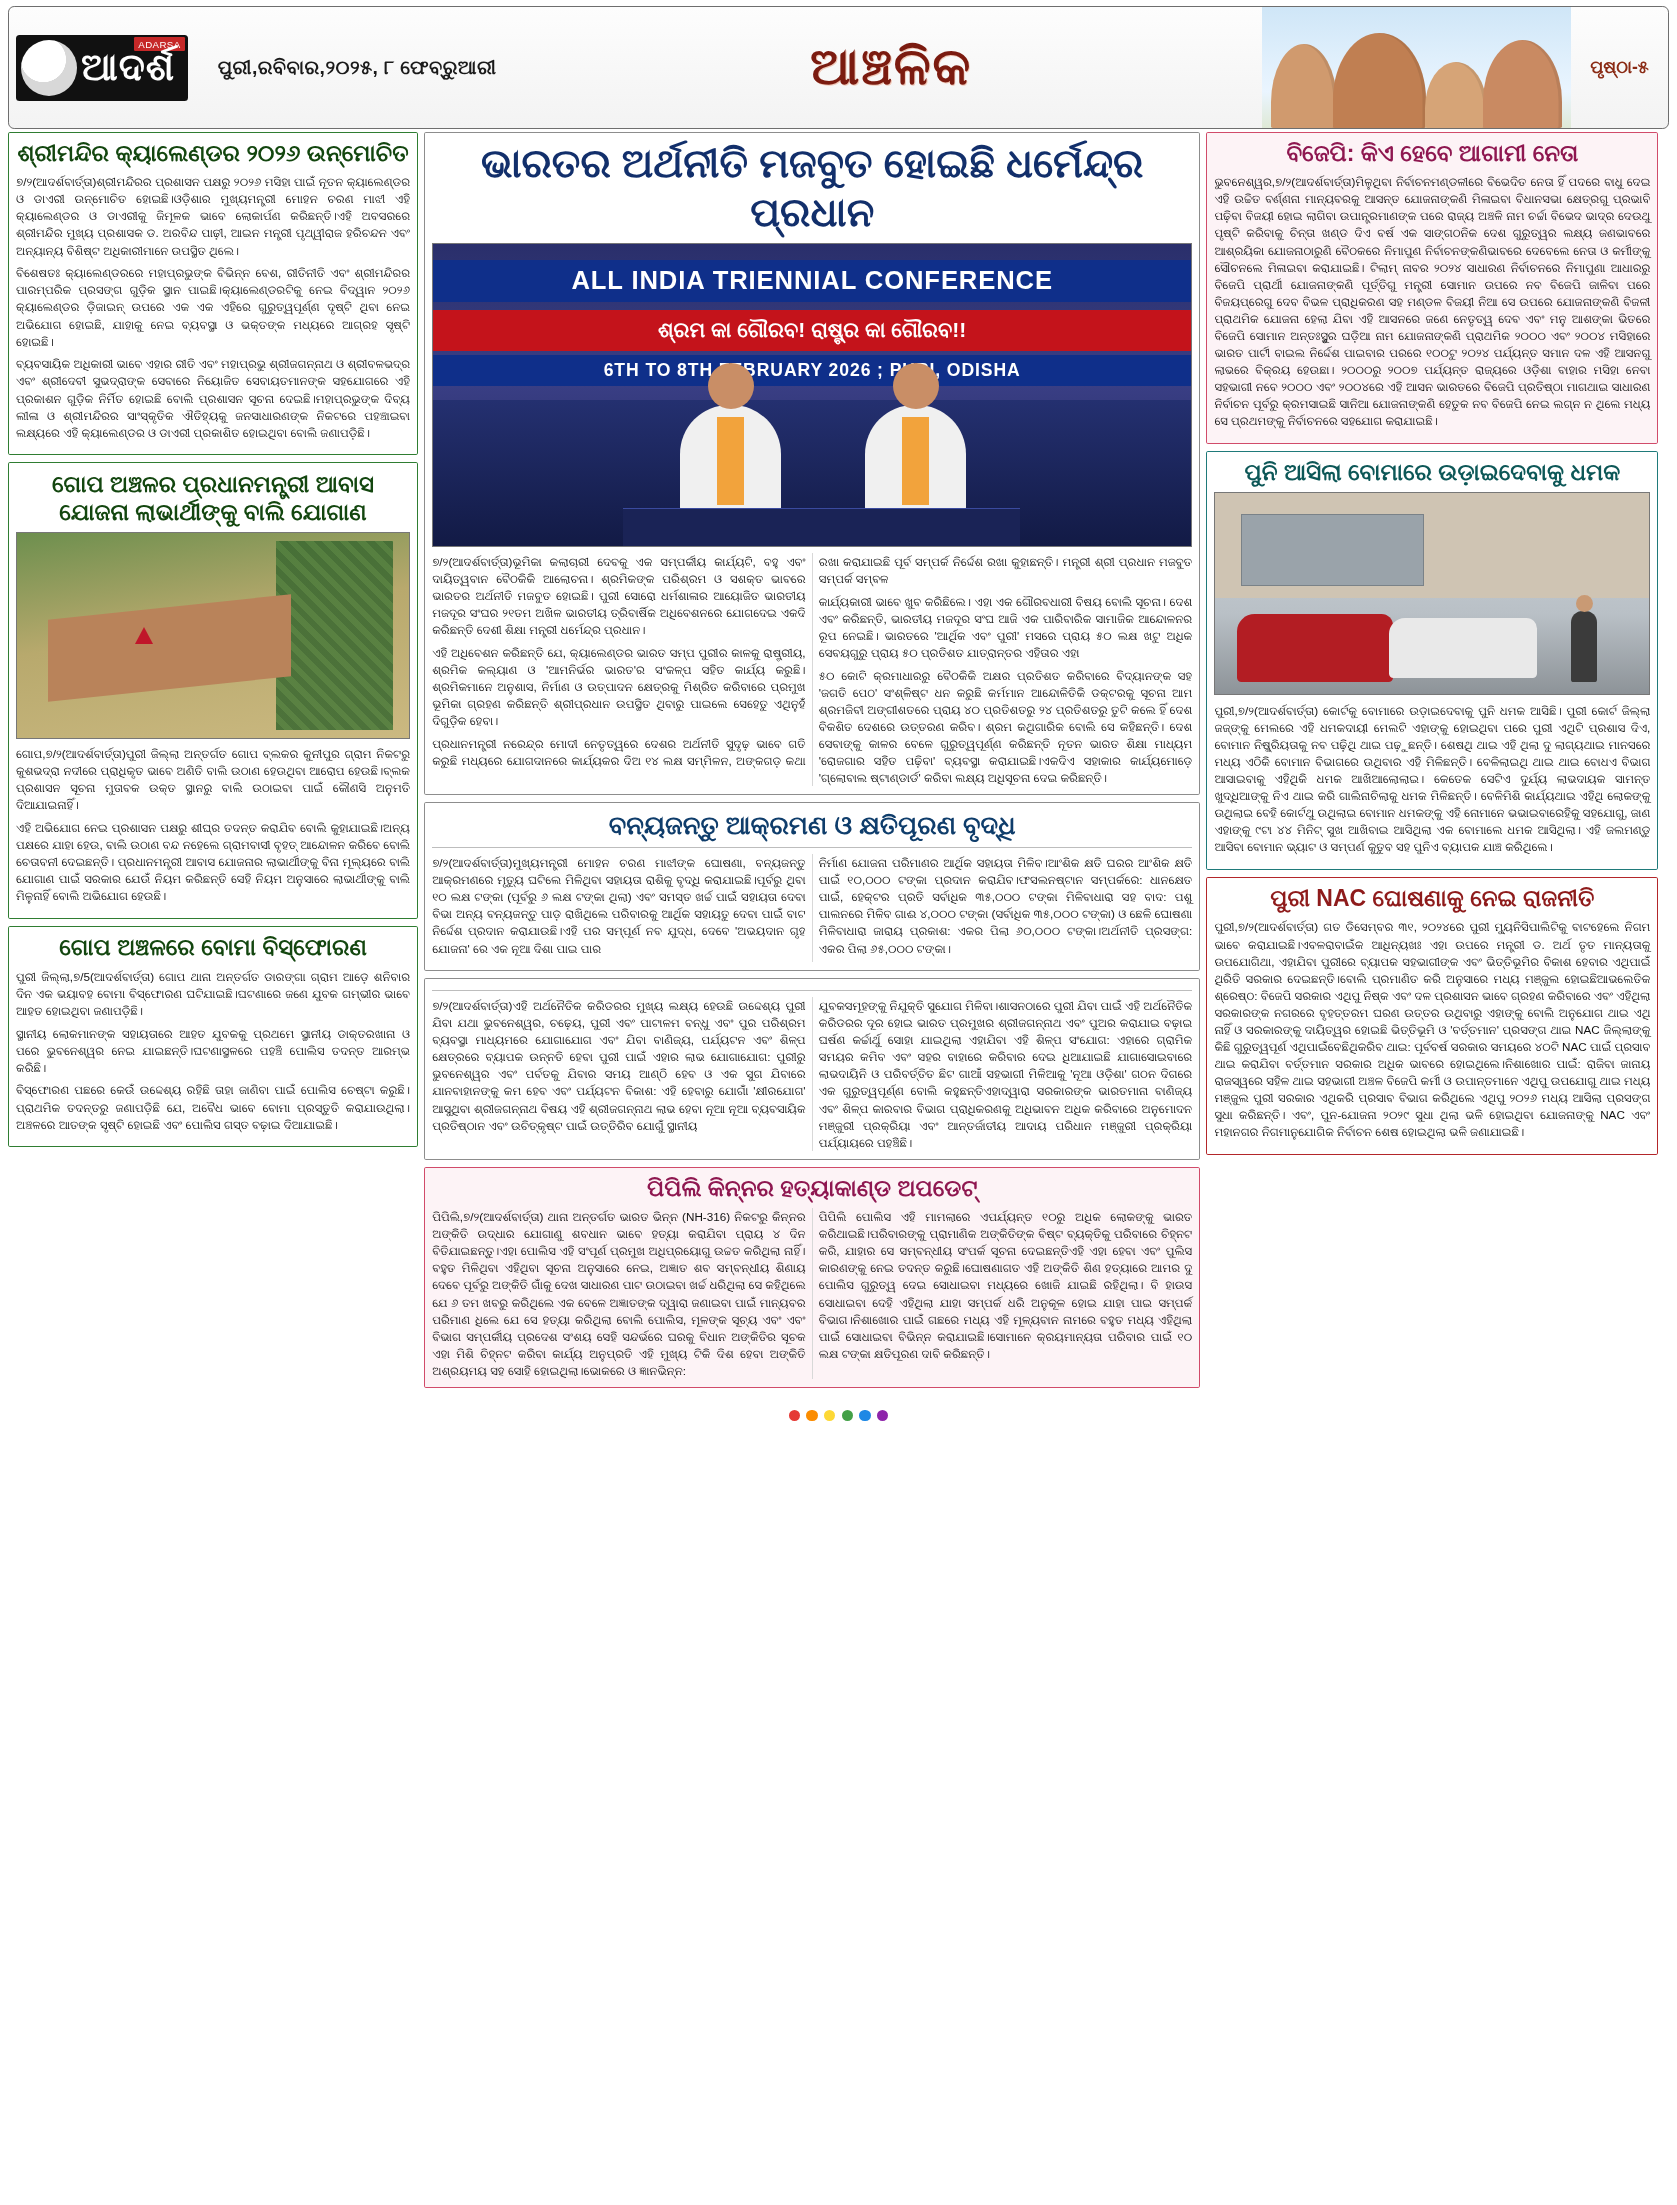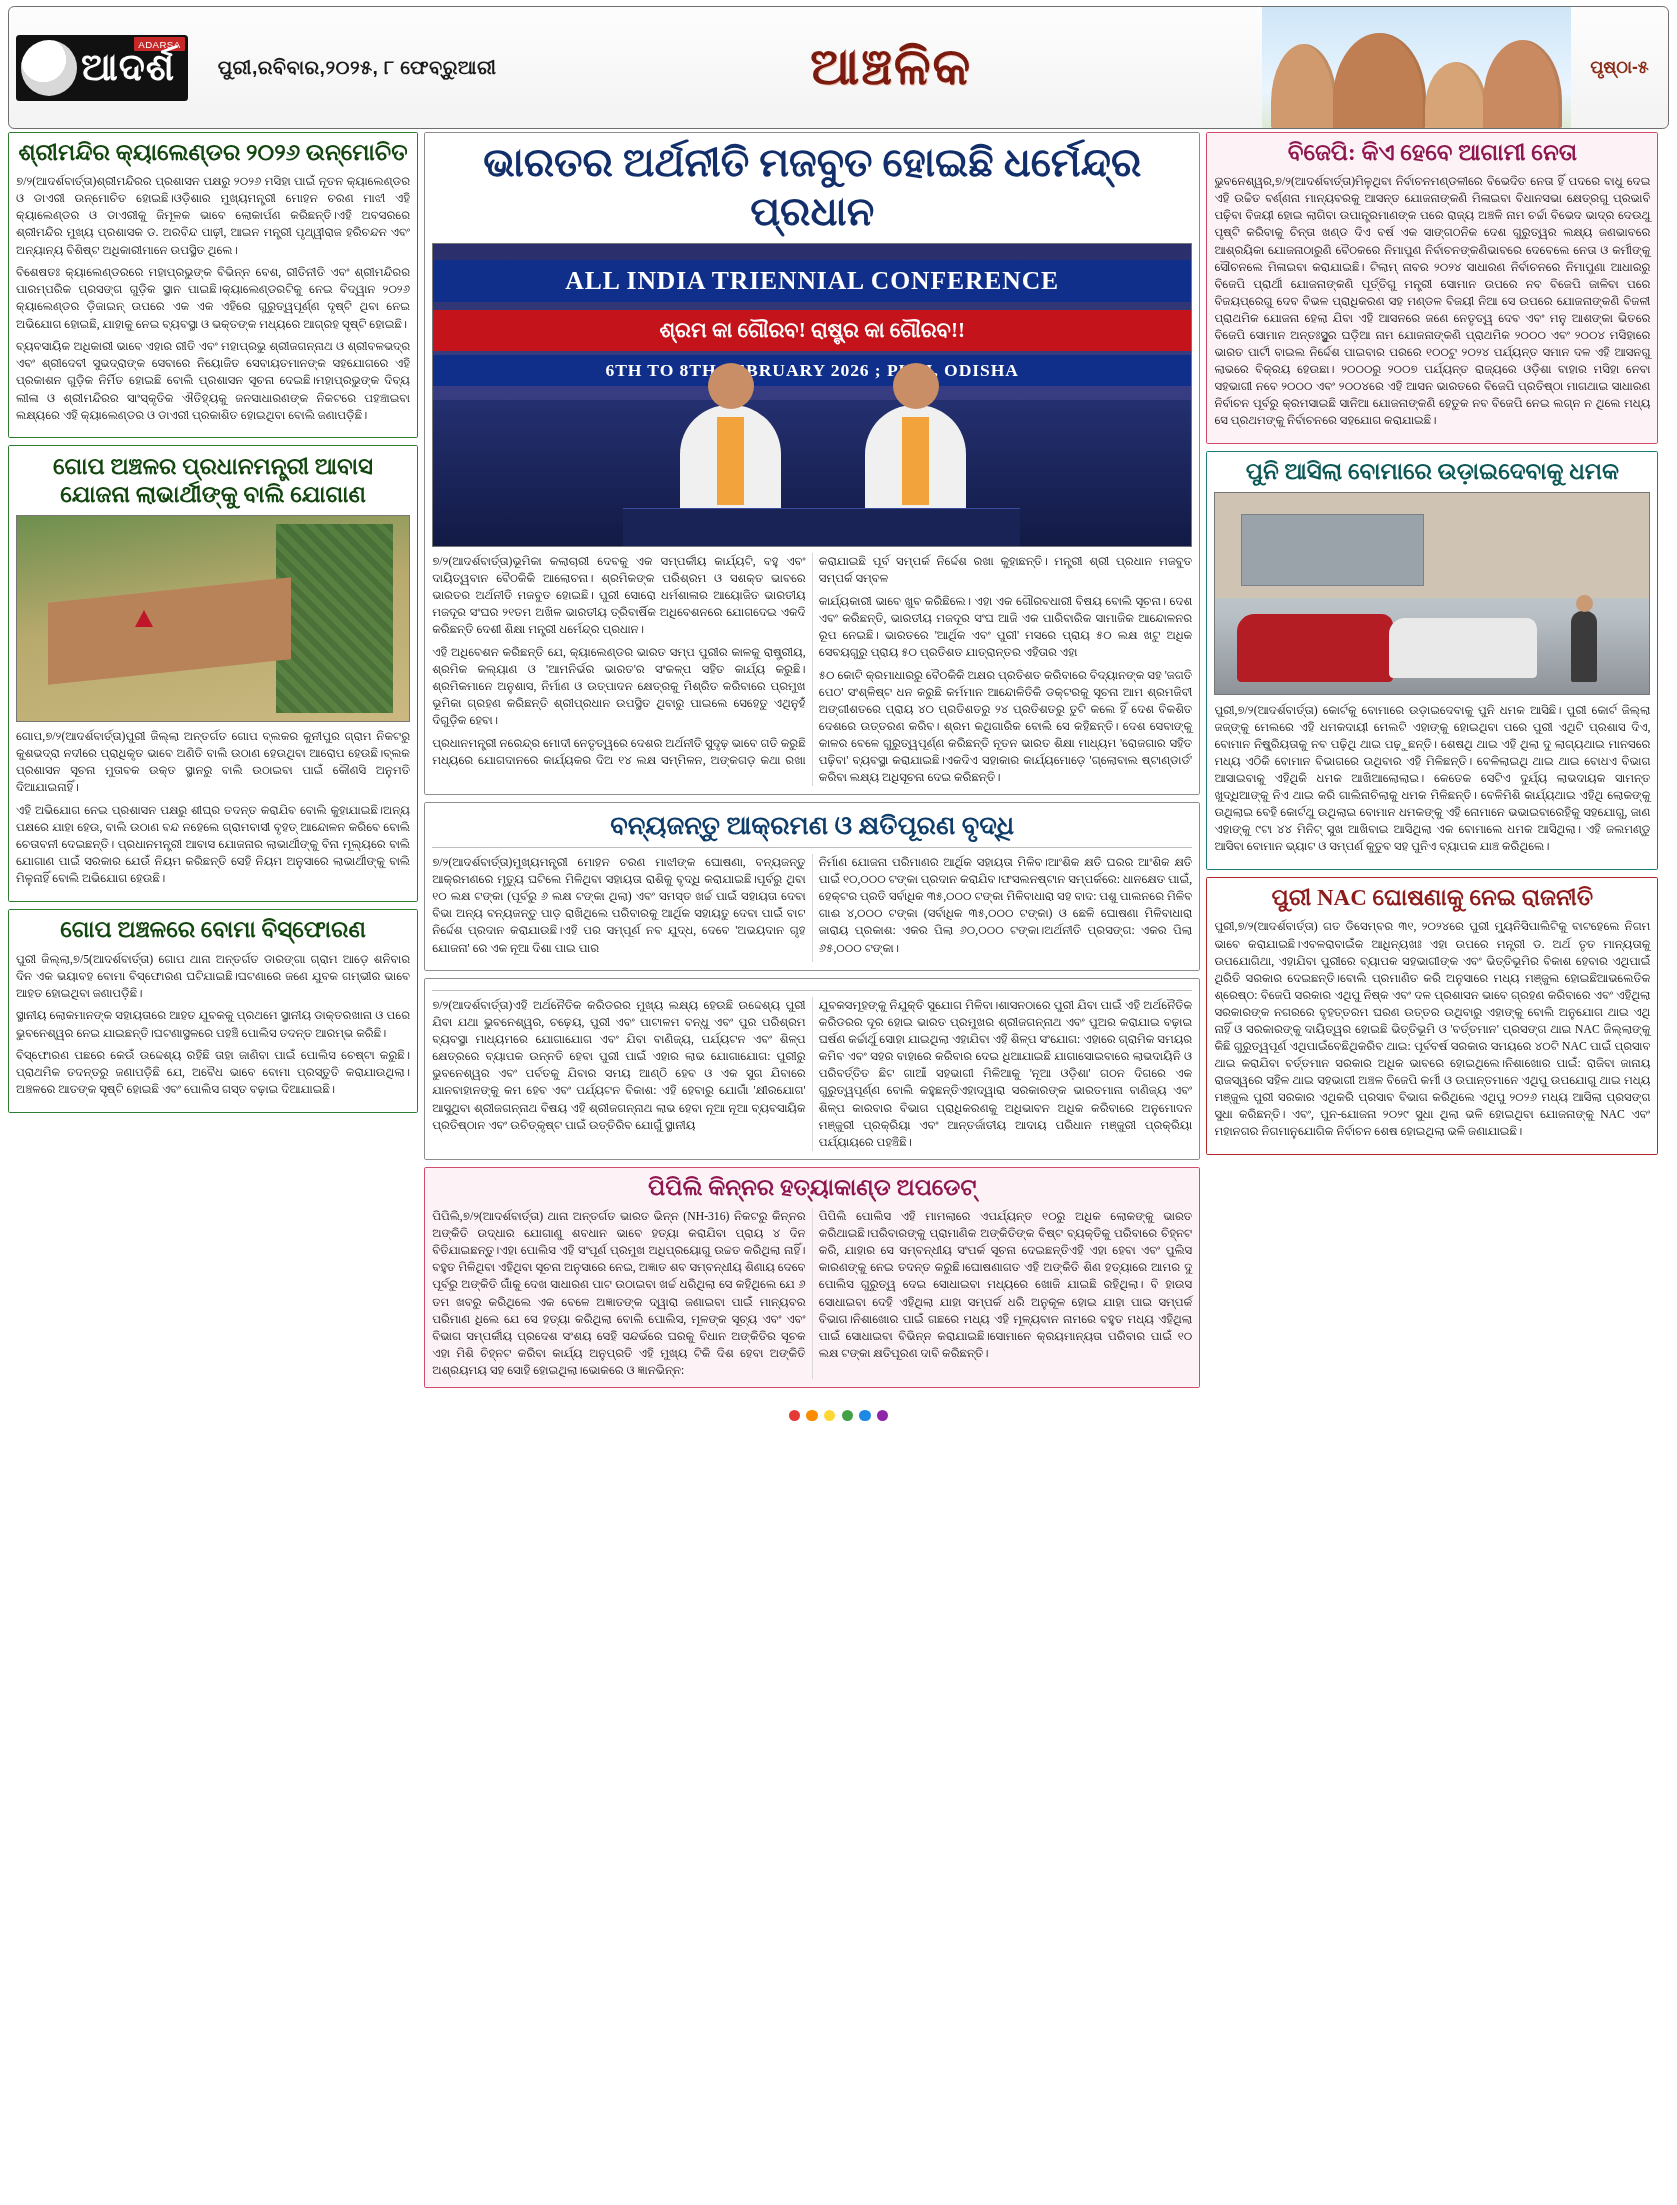--- a/index.html
+++ b/index.html
@@ -100,21 +100,20 @@
     font-weight:bold;
   }
 
   
   .grid {
     display: grid;
     grid-template-columns: 410px 776px 452px;
     gap: 6.2px;
     padding: 0 8px 17.6px 8px;
     align-items: start;
-    font-family: Liberation Serif, serif;
   }
   .col { display: flex; flex-direction: column; gap: 7px; }
 
   .box {
     border: 1.3px solid #9b9b9b;
     border-radius: 1.8px;
     padding: 6.2px 7px 8px 7px;
     background: #fff;
   }
   .box.green { border-color: #2f7d32; }

